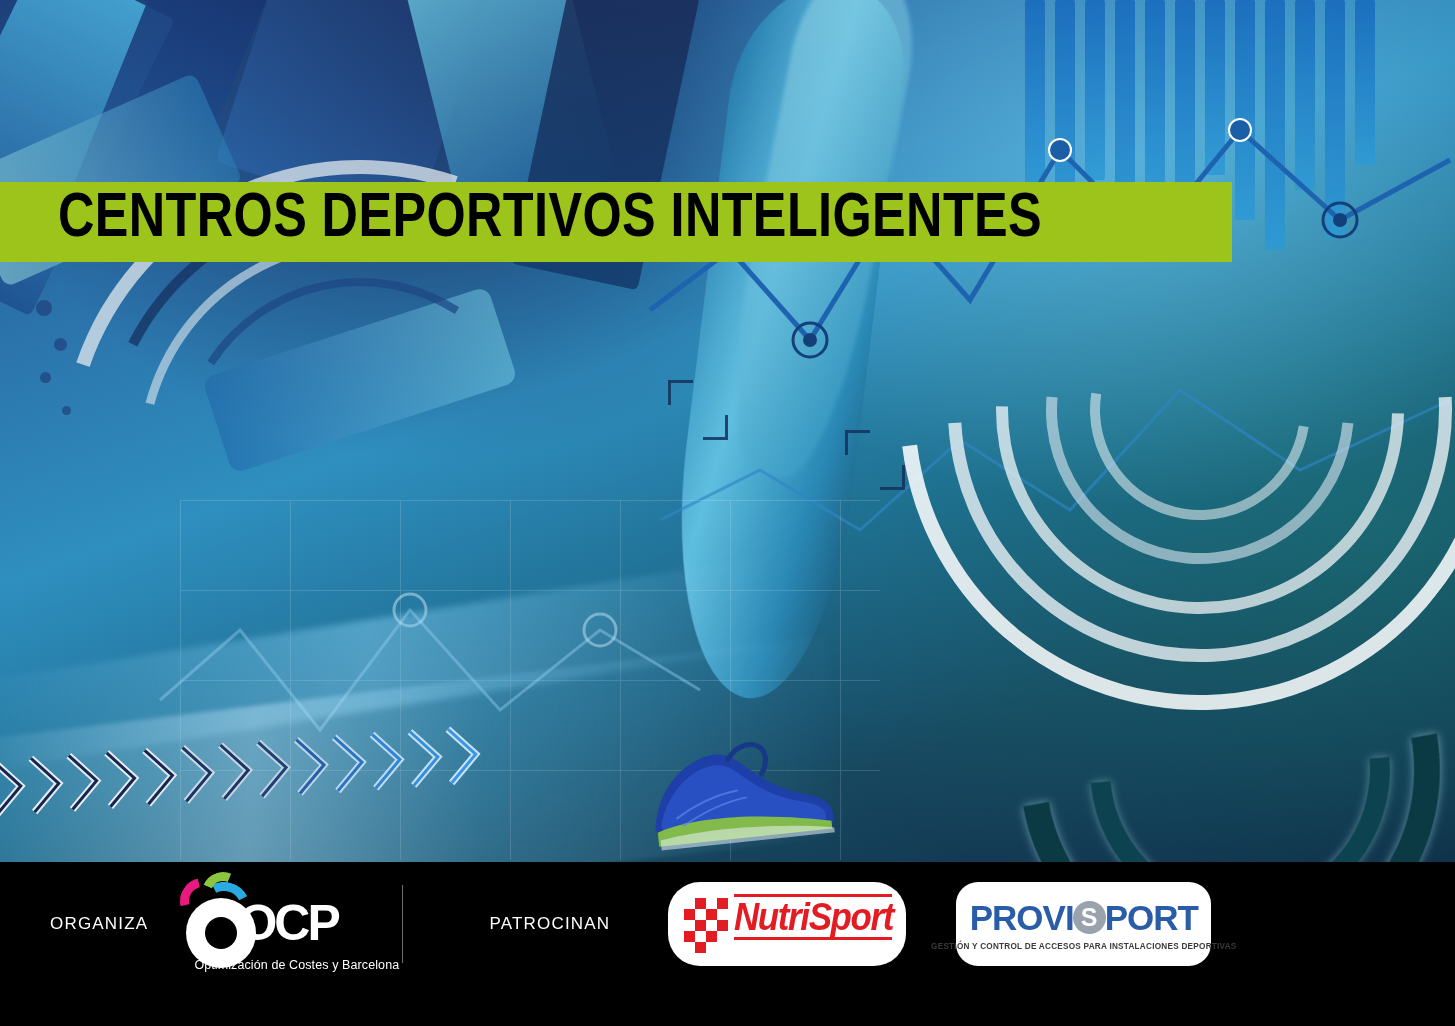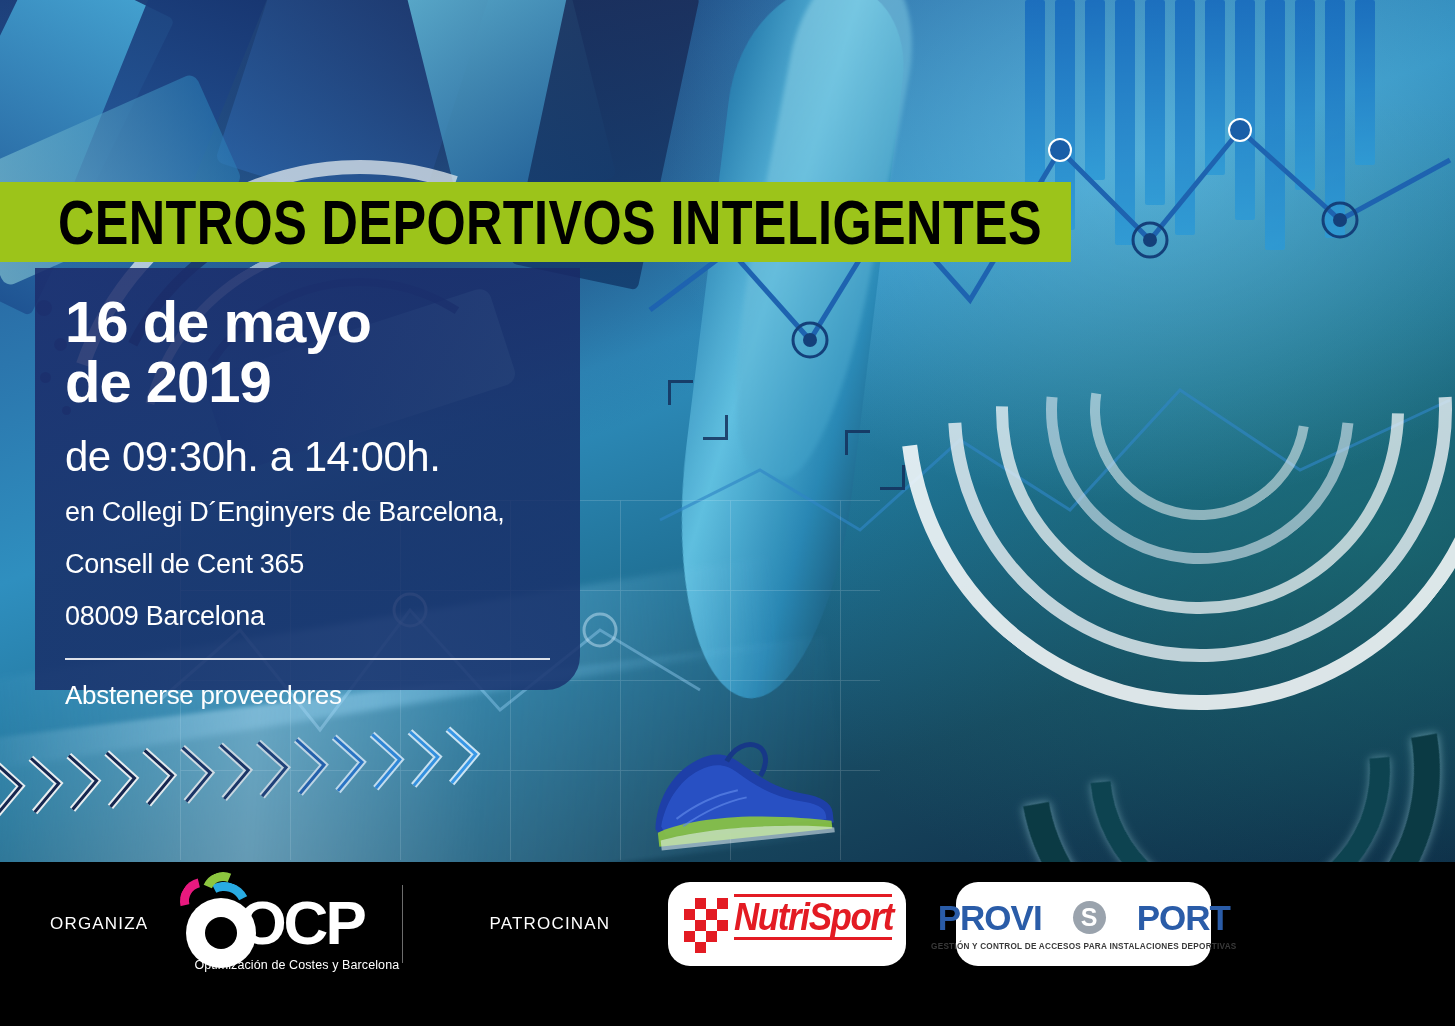--- a/index.html
+++ b/index.html
@@ -89,21 +89,21 @@
   
   .grid { position:absolute; left:180px; top:500px; width:700px; height:360px; opacity:.18;
           background-image:linear-gradient(rgba(255,255,255,.8) 1px, transparent 1px),
                            linear-gradient(90deg, rgba(255,255,255,.8) 1px, transparent 1px);
           background-size:110px 90px; }
 
   
   .dot { position:absolute; border-radius:50%; background:rgba(30,60,120,.65); }
 
   
-  .banner { position:absolute; left:0; top:182px; width:1071px; height:80px; background:#9cc41a; display:flex; align-items:center; }
+  .banner { position:absolute; left:0; top:182px; width:1232px; height:80px; background:#9cc41a; display:flex; }
   .banner h1 { margin-left:58px; color:#000; font-size:63px; line-height:64px; font-weight:700;
                font-family:"Liberation Sans Narrow","Liberation Sans", sans-serif; letter-spacing:.5px;
                transform:scaleX(.80); transform-origin:left center; white-space:nowrap; }
 
   
   .panel { position:absolute; left:35px; top:268px; width:545px; height:422px;
            background:linear-gradient(165deg, rgba(28,44,108,.86), rgba(22,38,96,.80) 55%, rgba(26,52,112,.86));
            border-bottom-right-radius:34px; color:#fff; padding:24px 30px 0 30px;
            font-family:"Liberation Sans", sans-serif; }
   .panel .date { font-size:58px; line-height:60px; font-weight:700; letter-spacing:-1px; }
@@ -118,46 +118,46 @@
   .f-label { color:#fff; font-size:17px; letter-spacing:1.2px; font-weight:400; }
   .f-div { width:1px; height:78px; background:#6d6d6d; }
 
   .logo-card { background:#fff; border-radius:22px; display:flex; align-items:center; justify-content:center; }
 
   
   .ocp { position:relative; width:168px; height:105px; }
   .ocp .ring { position:absolute; left:14px; top:26px; width:70px; height:70px; border-radius:50%; background:#fff; }
   .ocp .ring:after { content:""; position:absolute; left:19px; top:19px; width:32px; height:32px; border-radius:50%; background:#000; }
   .ocp .ring .core { position:absolute; left:24px; top:24px; width:22px; height:22px; border-radius:50%; background:#fff; }
-  .ocp .cp { position:absolute; left:66px; top:20px; color:#fff; font-size:62px; font-weight:700; letter-spacing:-3px; line-height:62px; font-family:"Liberation Sans", sans-serif; }
+  .ocp .cp { position:absolute; left:66px; top:20px; color:#fff; font-size:50px; font-weight:700; letter-spacing:-3px; line-height:62px; font-family:"Liberation Sans", sans-serif; }
   .swoosh { position:absolute; border-radius:50%; border-style:solid; border-color:transparent; }
   .sw1 { left:8px; top:6px; width:46px; height:46px; border-width:9px; border-left-color:#e9197f; transform:rotate(32deg); }
   .sw2 { left:30px; top:0px; width:42px; height:42px; border-width:9px; border-top-color:#8cc63f; transform:rotate(-22deg); }
   .sw3 { left:26px; top:10px; width:52px; height:52px; border-width:9px; border-top-color:#29abe2; transform:rotate(18deg); }
   .ocp .tag { position:absolute; left:22px; top:86px; color:#fff; font-size:12.5px; letter-spacing:.1px; white-space:nowrap; }
 
   
   .cardio { width:258px; height:78px; }
   .cardio .in { display:flex; align-items:center; gap:6px; }
   .cardio .slash { width:5px; height:34px; background:#d9e021; transform:skewX(-20deg); border-radius:1px; }
   .cardio .t1 { color:#14505f; font-size:42px; font-weight:400; letter-spacing:-1px; font-family:"Liberation Sans", sans-serif; }
   .cardio .t2 { color:#14505f; font-size:42px; font-weight:700; letter-spacing:-1px; font-family:"Liberation Sans", sans-serif; }
 
   
-  .nutri { width:238px; height:84px; position:relative; }
+  .nutri { width:238px; height:84px; position:relative;border-radius:32px; }
   .nutri .checks { position:absolute; left:16px; top:16px; width:46px; height:52px; }
   .nutri .checks i { position:absolute; width:11px; height:11px; background:#e31b23; }
   .nutri .wrap { position:absolute; left:66px; top:12px; }
   .nutri .bar { width:158px; height:3px; background:#e31b23; }
   .nutri .word { color:#e31b23; font-size:38px; font-weight:700; font-style:italic; line-height:40px; letter-spacing:-1.5px;
                  font-family:"Liberation Sans Narrow","Liberation Sans", sans-serif; transform:scaleX(.92); transform-origin:left center; }
 
   
   .provi { width:255px; height:84px; position:relative; }
-  .provi .row { display:flex; align-items:center; justify-content:center;gap:32px; }
+  .provi .row { display:flex; align-items:center; justify-content:center; }
   .provi .pw { color:#2a5ca8; font-size:35px; font-weight:700; letter-spacing:-1px; font-family:"Liberation Sans", sans-serif; }
   .provi .sc { width:33px; height:33px; border-radius:50%; background:#9aa3ad; color:#fff; font-size:25px; font-weight:700;
                display:flex; align-items:center; justify-content:center; margin:0 -1px; }
   .provi .tag { text-align:center; color:#3a3a3a; font-size:8.2px; letter-spacing:.25px; margin-top:4px; white-space:nowrap; font-weight:700; }
 </style>
 </head>
 <body>
 
 <div class="poster">
 
@@ -316,30 +316,20 @@
     <div class="dot" style="left:36px; top:300px; width:16px; height:16px;"></div>
     <div class="dot" style="left:54px; top:338px; width:13px; height:13px;"></div>
     <div class="dot" style="left:40px; top:372px; width:11px; height:11px;"></div>
     <div class="dot" style="left:62px; top:406px; width:9px; height:9px;"></div>
   </div>
 
   <div class="banner">
     <h1>CENTROS DEPORTIVOS INTELIGENTES</h1>
   </div>
 
-  <div class="panel">
-    <div class="date">16 de mayo</div>
-    <div class="date">de 2019</div>
-    <div class="hours">de 09:30h. a 14:00h.</div>
-    <div class="addr">en Collegi D´Enginyers de Barcelona,</div>
-    <div class="addr">Consell de Cent 365</div>
-    <div class="addr">08009 Barcelona</div>
-    <div class="rule"></div>
-    <div class="note">Abstenerse proveedores</div>
-  </div>
 
   <div class="footer">
 
     <div class="f-label" style="margin-left:50px;">ORGANIZA</div>
 
     <div class="ocp" style="margin-left:24px;">
       <div class="swoosh sw1"></div>
       <div class="swoosh sw3"></div>
       <div class="swoosh sw2"></div>
       <div class="ring">

